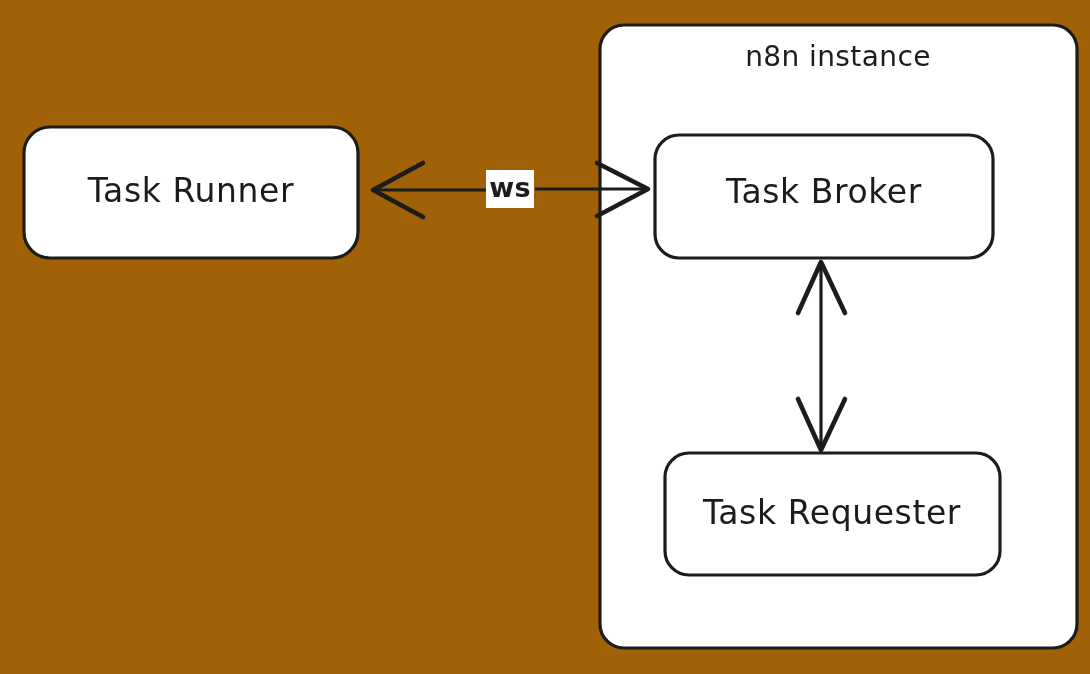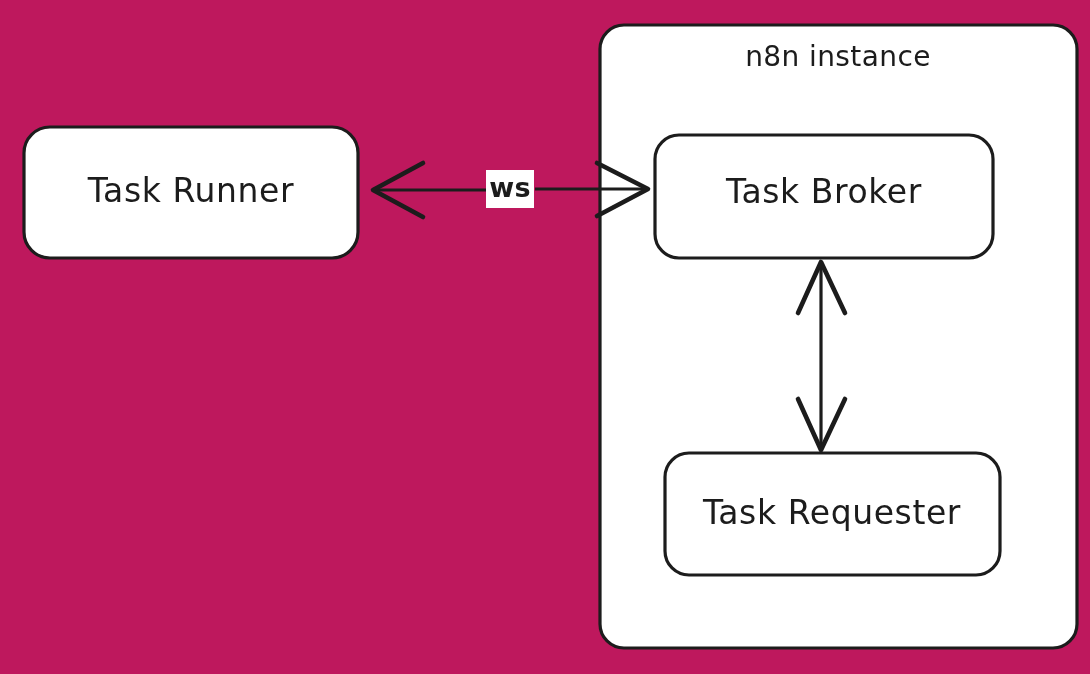--- a/index.html
+++ b/index.html
@@ -8,21 +8,21 @@
     padding: 0;
     background: #ffffff;
   }
   body {
     font-family: "DejaVu Sans", sans-serif;
   }
   #canvas {
     position: relative;
     width: 1090px;
     height: 674px;
-    background: #be185d;
+    background: #a16207;
     overflow: hidden;
   }
   #diagram-svg {
     position: absolute;
     left: 0;
     top: 0;
     width: 1090px;
     height: 674px;
   }
   .node-shape {

